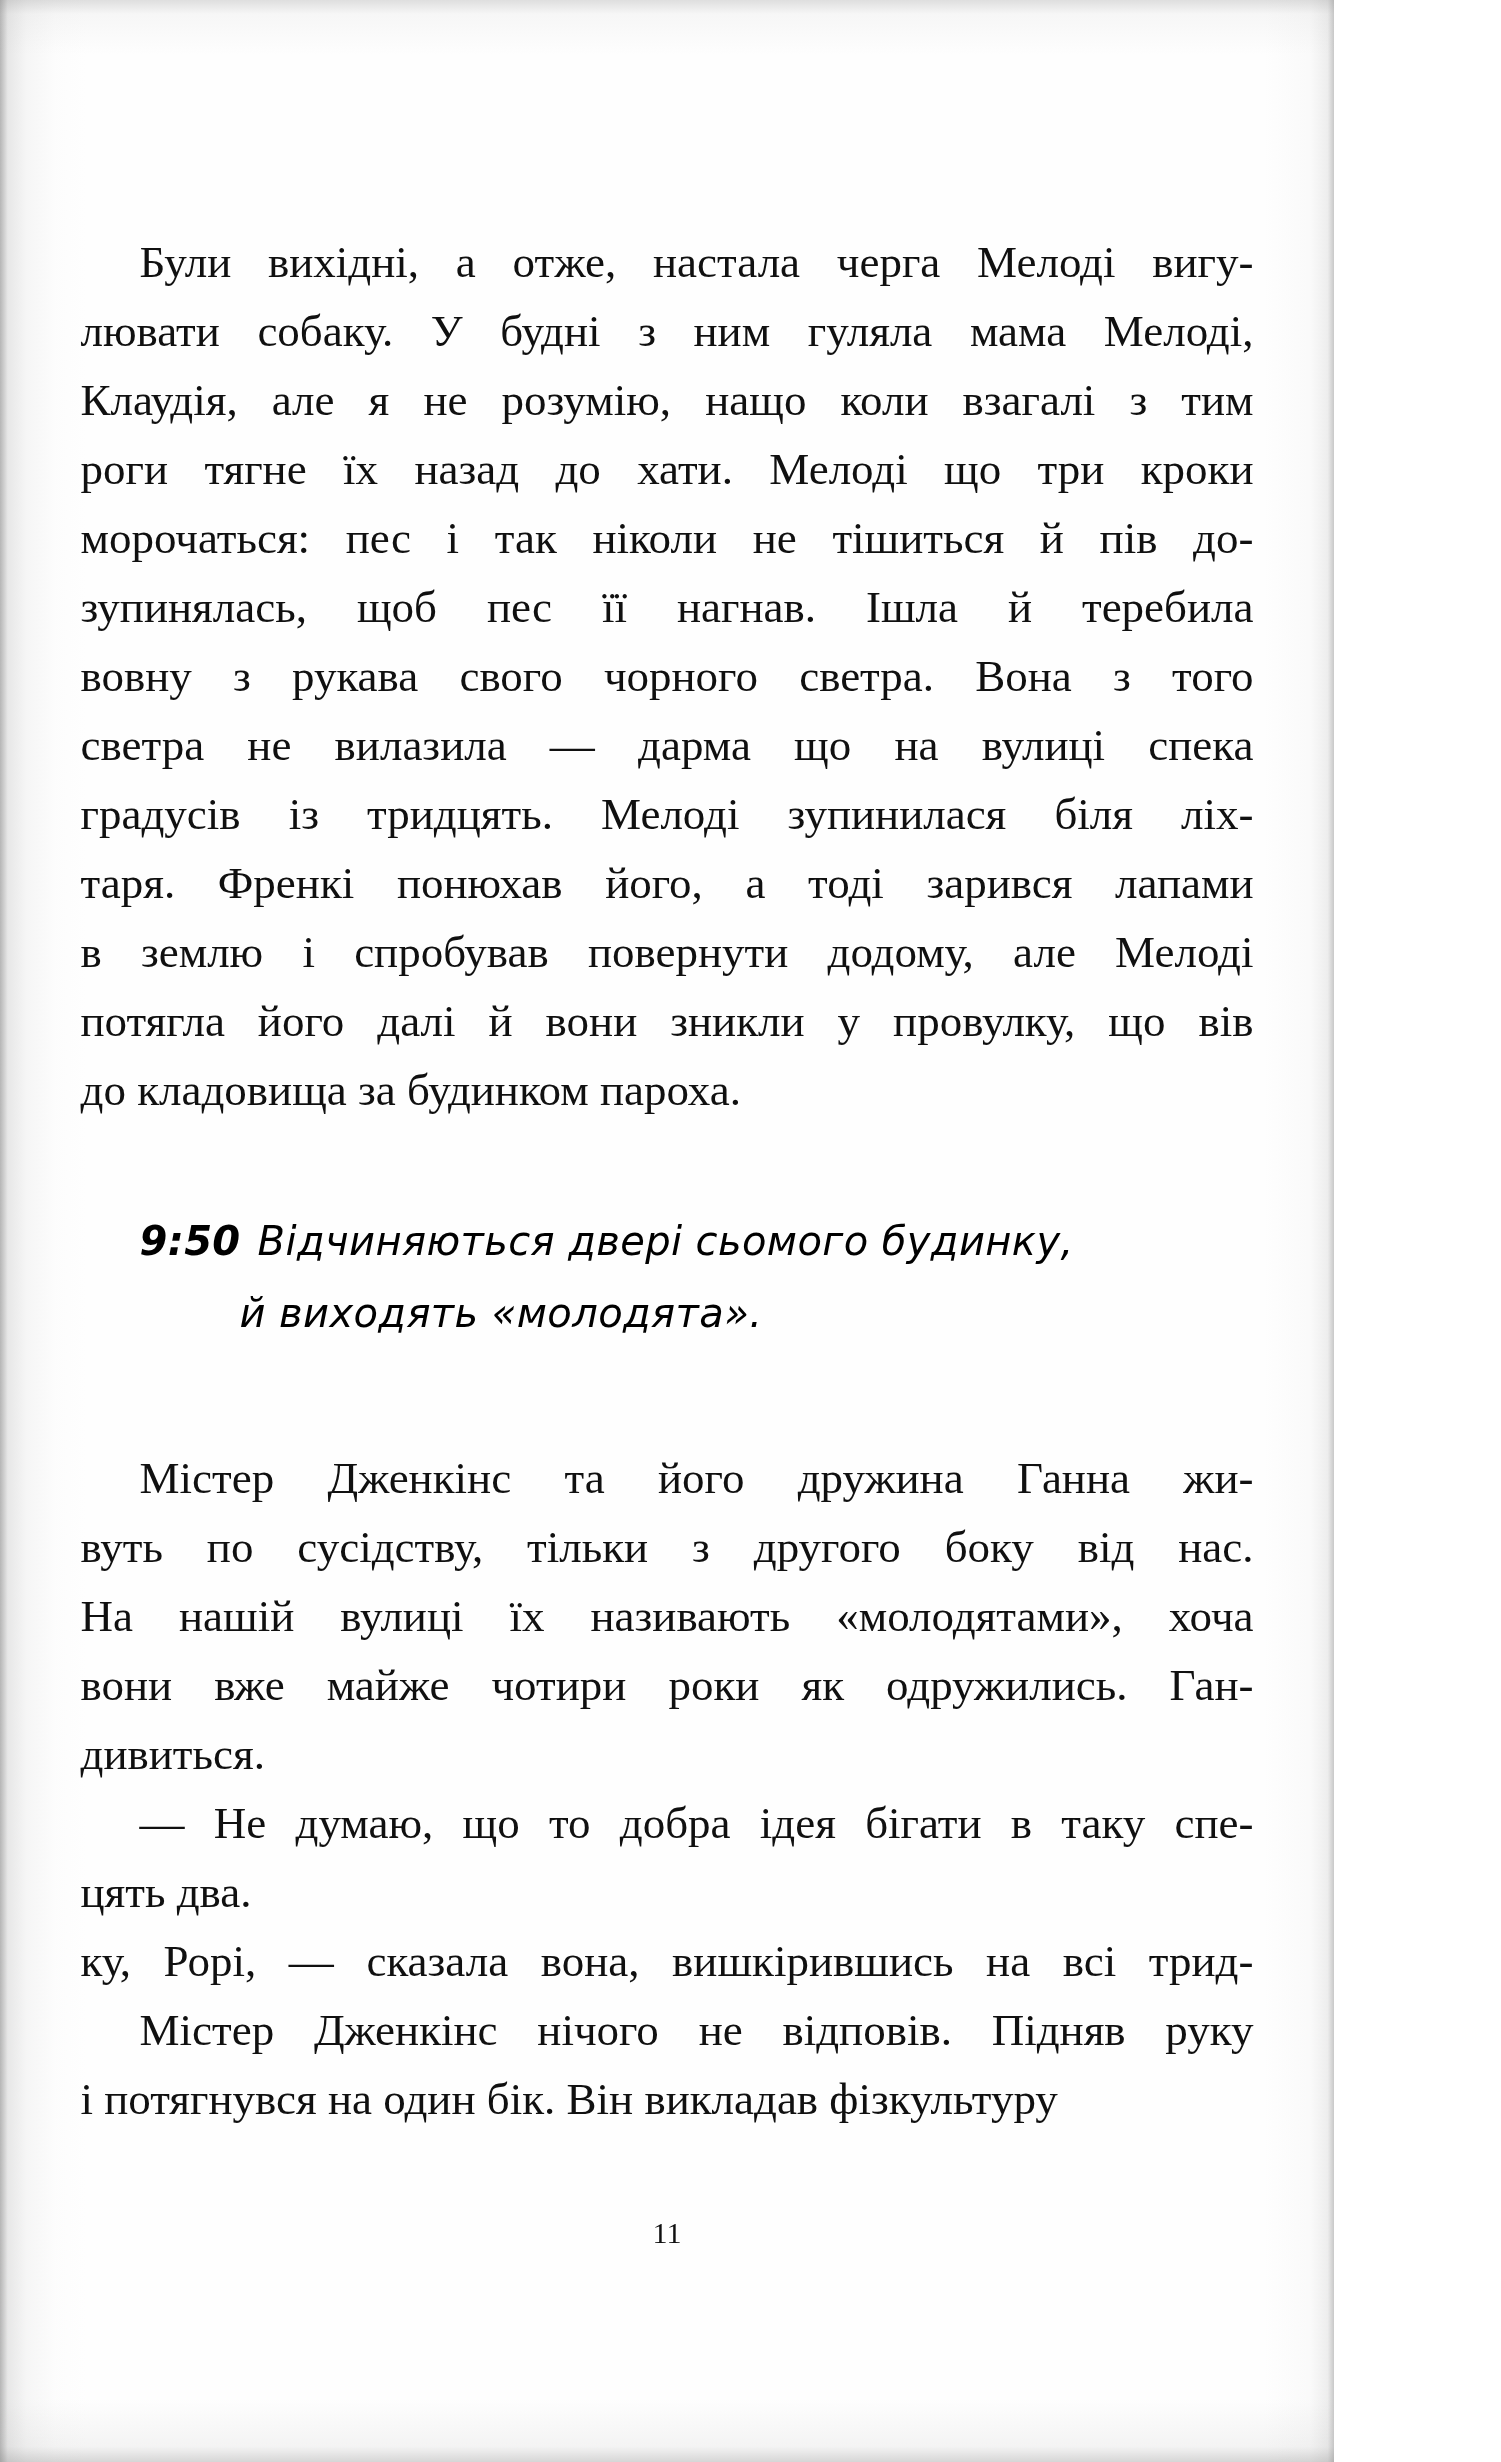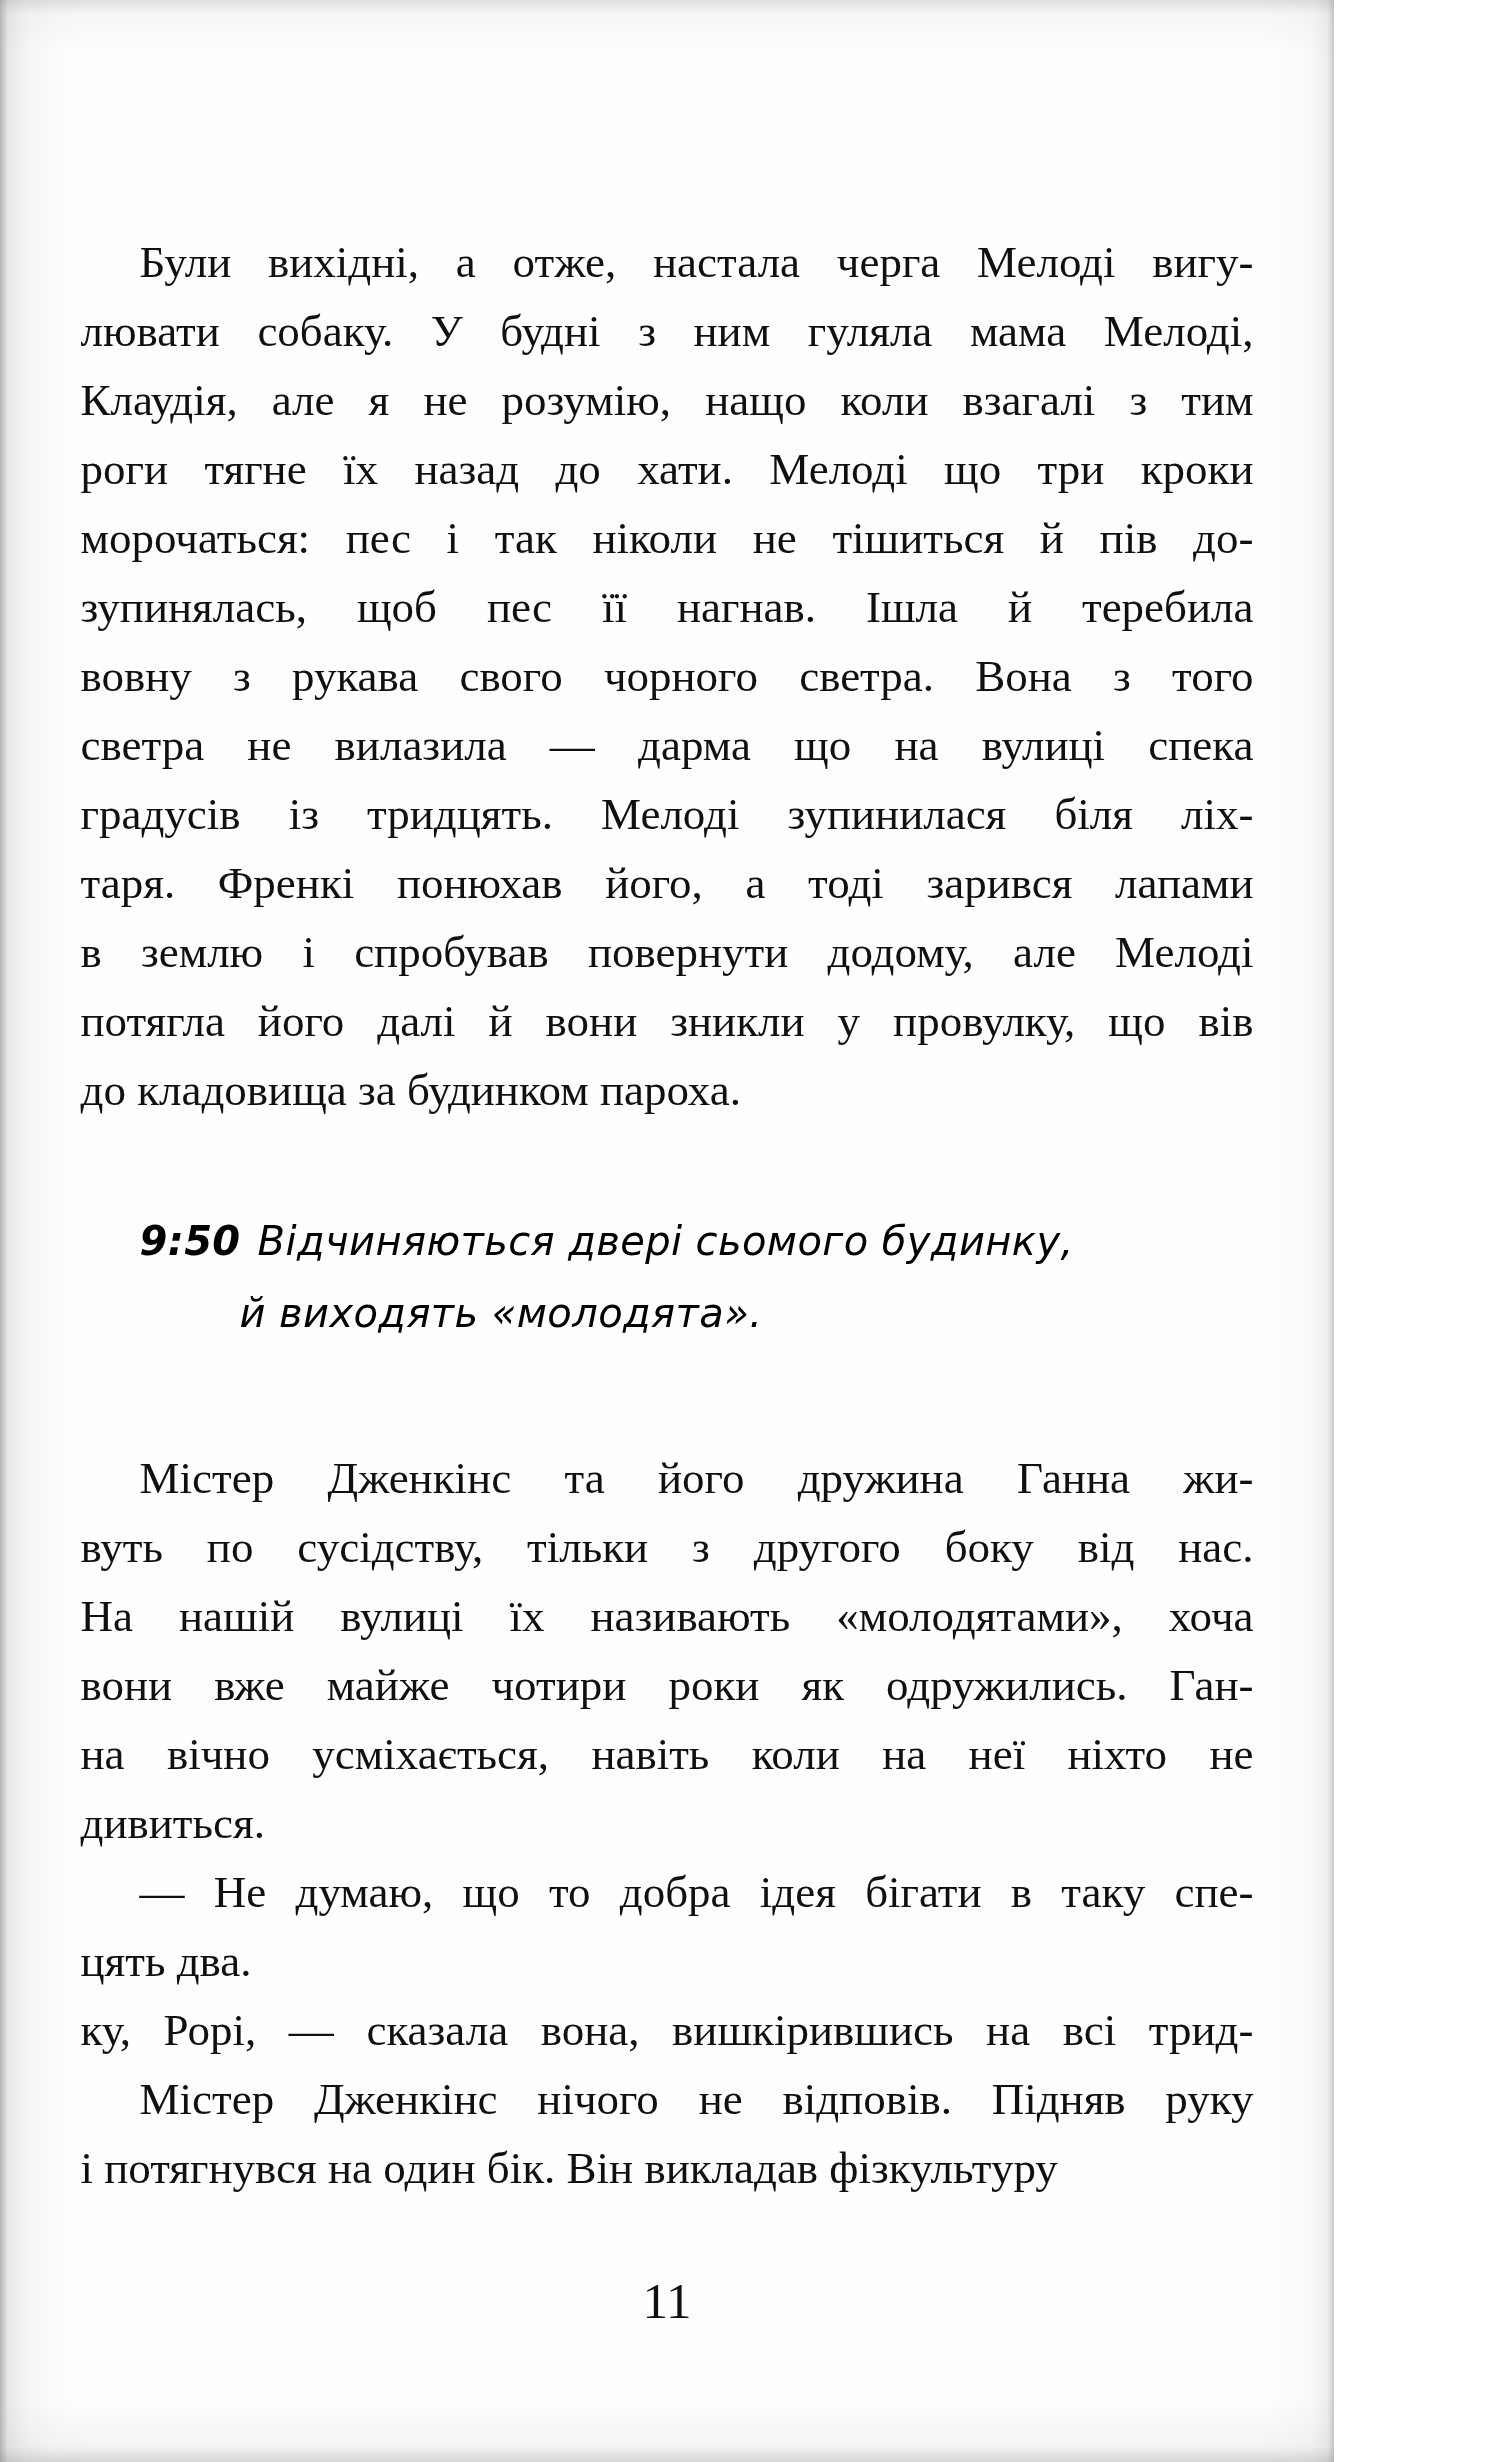--- a/index.html
+++ b/index.html
@@ -91,21 +91,21 @@
   .timestamp .ts-cont { margin-left: 100px; }
   .ts-time {
     font-weight: bold;
     font-style: italic;
     margin-right: 17px;
   }
 
   .page-number {
     margin-top: 75px;
     text-align: center;
-    font-size: 51px;
+    font-size: 30px;
     line-height: 47px;
     font-family: "Liberation Serif", serif;
   }
 </style>
 </head>
 <body>
 
 <div class="page">
   <div class="edge edge-left"></div>
   <div class="edge edge-right"></div>
@@ -131,21 +131,20 @@
       </div>
       <div class="block timestamp">
         <div class="line ts-first"><span class="ts-time">9:50</span><span>Відчиняються двері сьомого будинку,</span></div>
         <div class="line ts-cont">й виходять «молодята».</div>
       </div>
       <div class="block para">
         <div class="line indent just">Містер Дженкінс та його дружина Ганна жи-</div>
         <div class="line just">вуть по сусідству, тільки з другого боку від нас.</div>
         <div class="line just">На нашій вулиці їх називають «молодятами», хоча</div>
         <div class="line just">вони вже майже чотири роки як одружились. Ган-</div>
-        <div class="line just">на вічно усміхається, навіть коли на неї ніхто не</div>
         <div class="line">дивиться.</div>
       </div>
       <div class="block para">
         <div class="line indent just">— Не думаю, що то добра ідея бігати в таку спе-</div>
         <div class="line">цять два.</div>
         <div class="line just">ку, Рорі, — сказала вона, вишкірившись на всі трид-</div>
       </div>
       <div class="block para">
         <div class="line indent just">Містер Дженкінс нічого не відповів. Підняв руку</div>
         <div class="line">і потягнувся на один бік. Він викладав фізкультуру</div>

